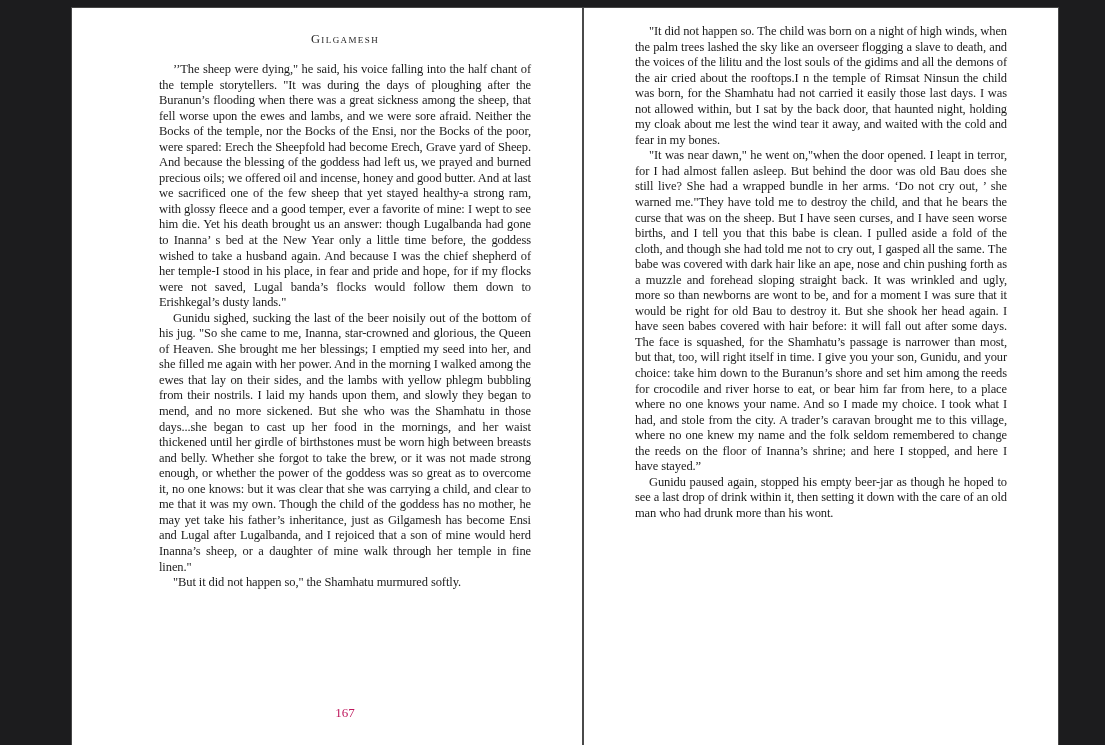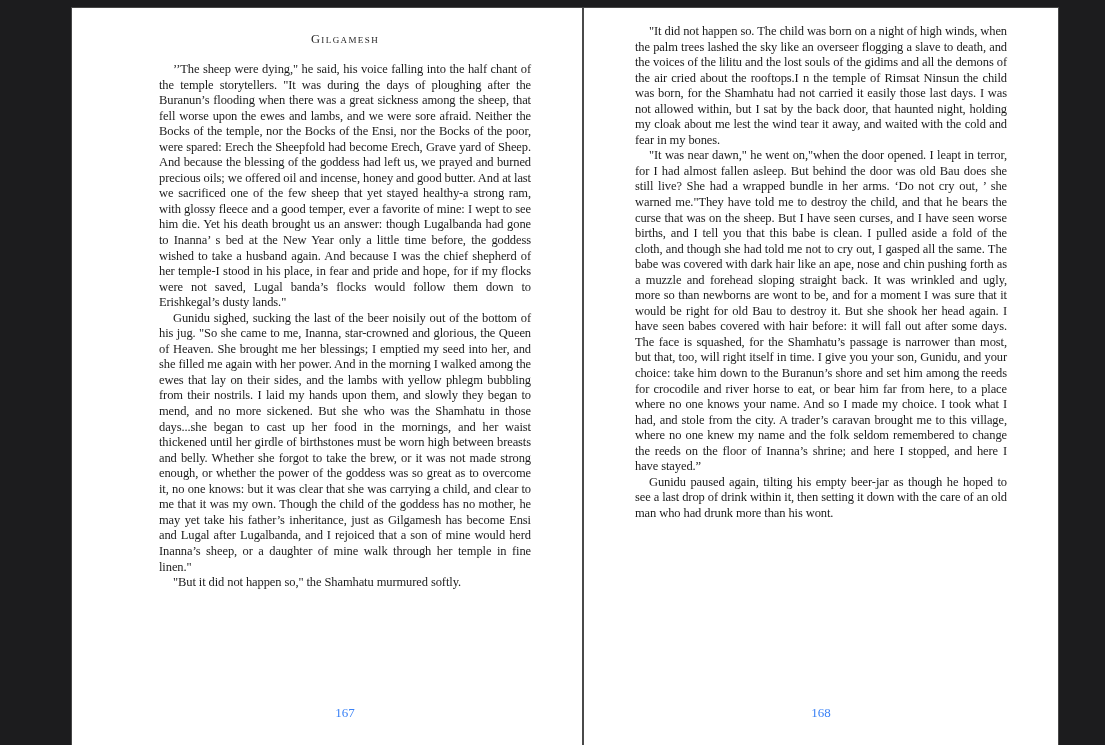--- a/index.html
+++ b/index.html
@@ -57,21 +57,21 @@
   .text-block p {
     text-indent: 14px;
   }
 
   .folio {
     position: absolute;
     bottom: 26px;
     left: 0; right: 0;
     text-align: center;
     font-size: 13px;
-    color: #3b82f6;
+    color: #be185d;
     font-feature-settings: "onum";
   }
 </style>
 </head>
 <body>
 
 <div class="spread">
 
   <section class="page">
     <header class="running-head">Gilgamesh</header>
@@ -82,18 +82,17 @@
     </div>
     <footer class="folio">167</footer>
   </section>
 
   <div class="gutter"></div>
 
   <section class="page">
     <div class="text-block">
       <p>"It did not happen so. The child was born on a night of high winds, when the palm trees lashed the sky like an overseer flogging a slave to death, and the voices of the lilitu and the lost souls of the gidims and all the demons of the air cried about the rooftops.I n the temple of Rimsat Ninsun the child was born, for the Shamhatu had not carried it easily those last days. I was not allowed within, but I sat by the back door, that haunted night, holding my cloak about me lest the wind tear it away, and waited with the cold and fear in my bones.</p>
       <p>"It was near dawn," he went on,"when the door opened. I leapt in terror, for I had almost fallen asleep. But behind the door was old Bau does she still live? She had a wrapped bundle in her arms. ‘Do not cry out, ’ she warned me."They have told me to destroy the child, and that he bears the curse that was on the sheep. But I have seen curses, and I have seen worse births, and I tell you that this babe is clean. I pulled aside a fold of the cloth, and though she had told me not to cry out, I gasped all the same. The babe was covered with dark hair like an ape, nose and chin pushing forth as a muzzle and forehead sloping straight back. It was wrinkled and ugly, more so than newborns are wont to be, and for a moment I was sure that it would be right for old Bau to destroy it. But she shook her head again. I have seen babes covered with hair before: it will fall out after some days. The face is squashed, for the Shamhatu’s passage is narrower than most, but that, too, will right itself in time. I give you your son, Gunidu, and your choice: take him down to the Buranun’s shore and set him among the reeds for crocodile and river horse to eat, or bear him far from here, to a place where no one knows your name. And so I made my choice. I took what I had, and stole from the city. A trader’s caravan brought me to this village, where no one knew my name and the folk seldom remembered to change the reeds on the floor of Inanna’s shrine; and here I stopped, and here I have stayed.”</p>
-      <p>Gunidu paused again, tilting his empty beer-jar as though he hoped to see a last drop of drink within it, then setting it down with the care of an old man who had drunk more than his wont.</p>
+      <p>Gunidu paused again, stopped his empty beer-jar as though he hoped to see a last drop of drink within it, then setting it down with the care of an old man who had drunk more than his wont.</p>
     </div>
-    <footer class="folio">168</footer>
   </section>
 
 </div>
 
 </body></html>

